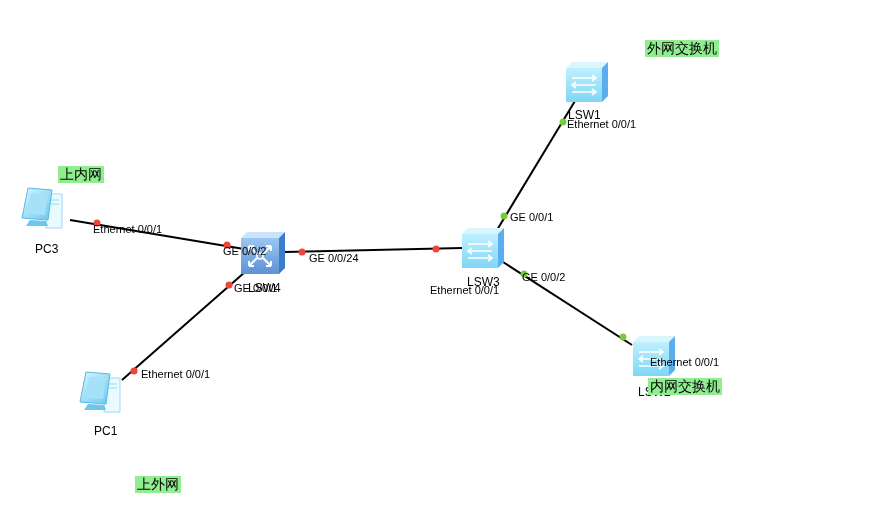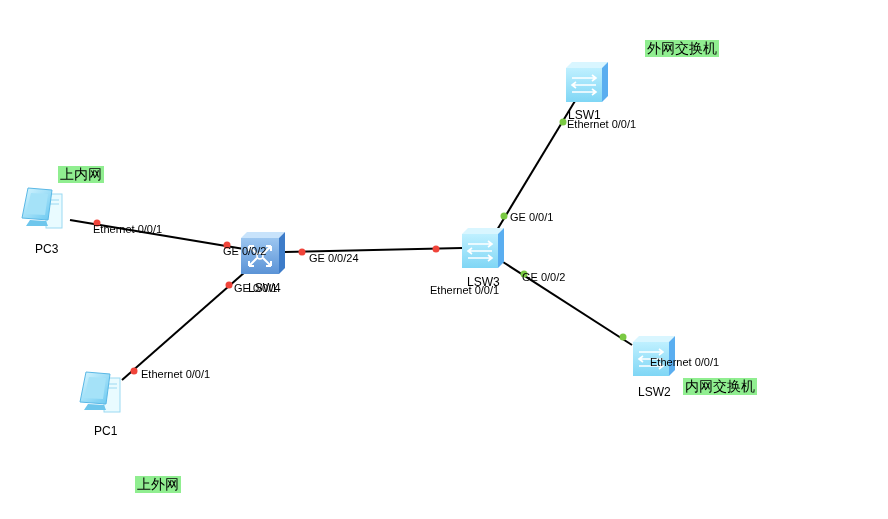--- a/index.html
+++ b/index.html
@@ -123,15 +123,15 @@
   <text class="port-label" x="234" y="292">GE 0/0/1</text>
   <text class="port-label" x="309" y="262">GE 0/0/24</text>
   <text class="port-label" x="430" y="294">Ethernet 0/0/1</text>
   <text class="port-label" x="510" y="221">GE 0/0/1</text>
   <text class="port-label" x="567" y="128">Ethernet 0/0/1</text>
   <text class="port-label" x="522" y="281">GE 0/0/2</text>
   <text class="port-label" x="650" y="366">Ethernet 0/0/1</text>
 </svg>
 
 <div class="note" style="left:645px; top:40px;">外网交换机</div>
-<div class="note" style="left:683px; top:378px;text-align:right;">内网交换机</div>
+<div class="note" style="left:648px; top:378px;text-align:right;">内网交换机</div>
 <div class="note" style="left:58px; top:166px;">上内网</div>
 <div class="note" style="left:135px; top:452px;margin-top:24px;">上外网</div>
 
 </body></html>

